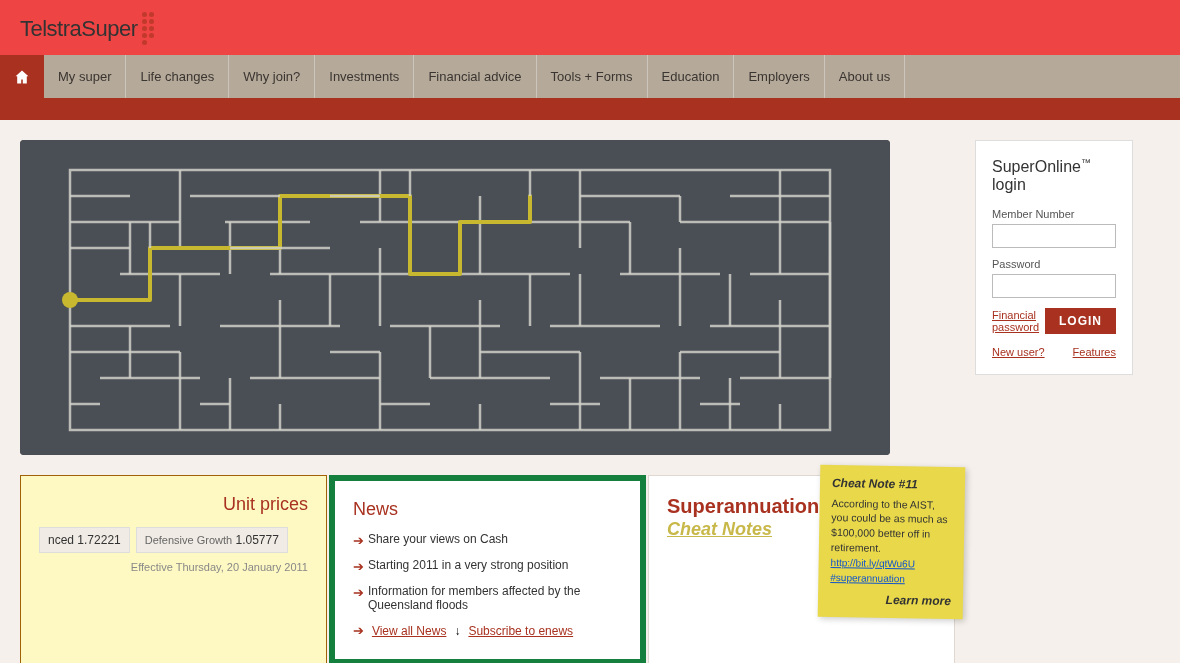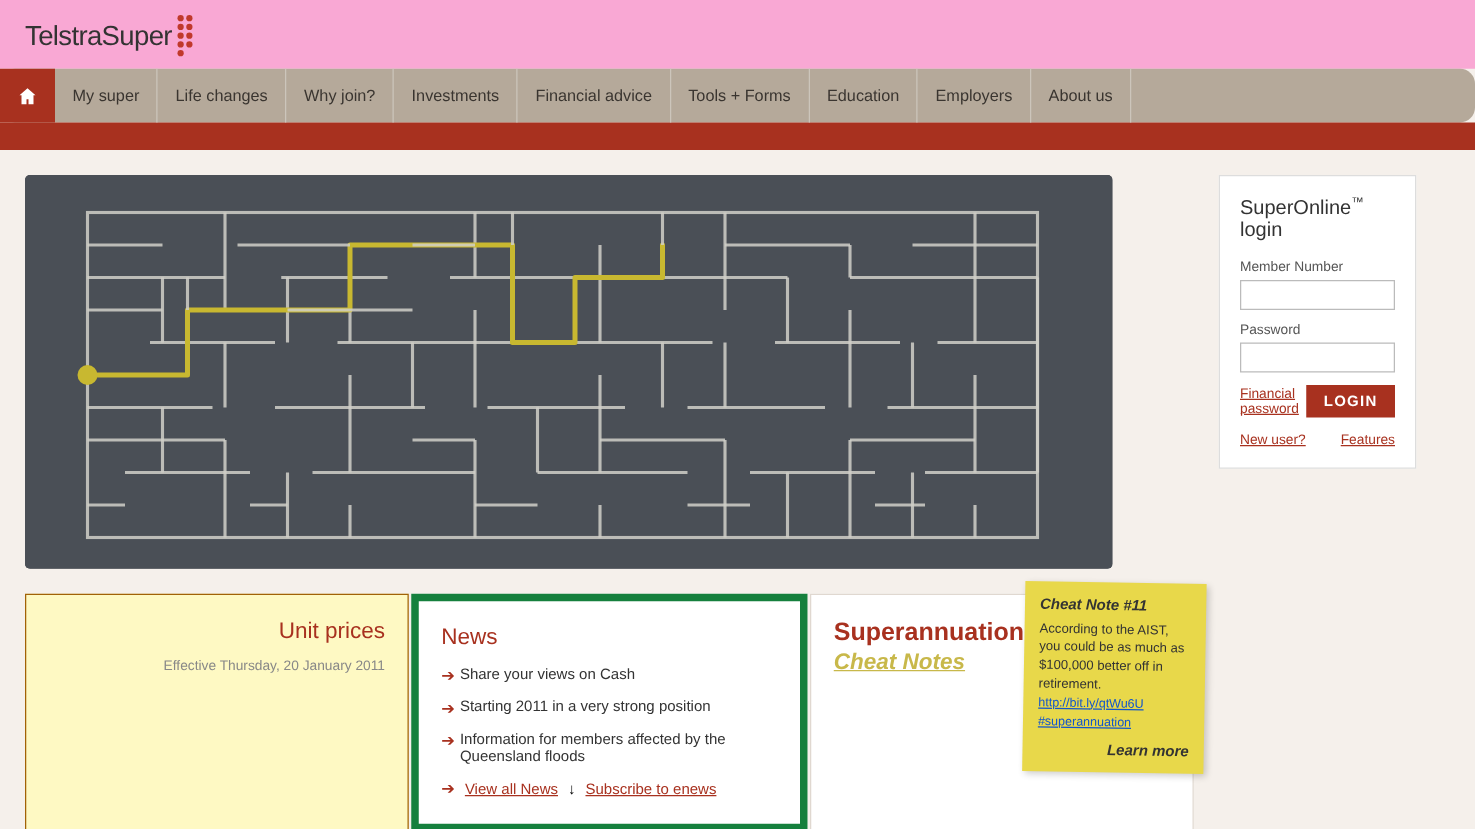--- a/index.html
+++ b/index.html
@@ -1,26 +1,26 @@
 <!DOCTYPE html>
 <html><head>
   <meta charset="utf-8">
   <style>
     * { margin: 0; padding: 0; box-sizing: border-box; }
     body { font-family: Arial, sans-serif; background: #f5f0eb; width: 1180px; }
 
     
-    .header { background: #f9a8d4; padding: 12px 20px 10px 20px; display: flex; align-items: center; }
+    .header { background: #ef4444; padding: 12px 20px 10px 20px; display: flex; align-items: center; }
     .logo { display: flex; align-items: center; }
     .logo-text { font-size: 22px; color: #333; font-weight: 300; letter-spacing: -0.5px; }
     .logo-dots { display: inline-flex; gap: 2px; margin-left: 4px; flex-wrap: wrap; width: 18px; }
     .logo-dot { width: 5px; height: 5px; background: #c0392b; border-radius: 50%; }
 
     
-    .nav { background: #b5a99a; padding: 0; display: flex; align-items: stretch; border-radius: 12px; }
+    .nav { background: #b5a99a; padding: 0; display: flex; align-items: stretch; }
     .nav-home { background: #a8311f; padding: 0 14px; display: flex; align-items: center; cursor: pointer; }
     .nav-home svg { width: 16px; height: 16px; fill: #fff; }
     .nav-item { color: #3a3530; font-size: 13px; padding: 14px 14px; cursor: pointer; border-right: 1px solid #ccc5bb; text-decoration: none; display: flex; align-items: center; white-space: nowrap; }
 
     
     .red-banner { background: #a8311f; height: 22px; }
 
     
     .main { display: flex; gap: 0; padding: 20px; background: #f5f0eb; }
     .left-content { flex: 1; }
@@ -211,20 +211,29 @@
         <line x1="360" y1="264" x2="410" y2="264" stroke="#d0cfc8" stroke-width="2.5" opacity="0.85"></line>
         <line x1="530" y1="264" x2="580" y2="264" stroke="#d0cfc8" stroke-width="2.5" opacity="0.85"></line>
         <line x1="680" y1="264" x2="720" y2="264" stroke="#d0cfc8" stroke-width="2.5" opacity="0.85"></line>
       </svg>
     </div>
 
     <div class="bottom-section">
 
       <div class="unit-prices">
         <div class="section-title">Unit prices</div>
+        <div class="price-row">
+          <div class="price-box">
+            <span>nced 1.72221</span>
+          </div>
+          <div class="price-box">
+            <span class="label">Defensive Growth</span>
+            <span>1.05777</span>
+          </div>
+        </div>
         <div class="effective-date">Effective Thursday, 20 January 2011</div>
       </div>
 
       <div class="news-section">
         <div class="section-title">News</div>
         <div class="news-item">
           <span class="news-arrow">➔</span>
           <a class="news-link">Share your views on Cash</a>
         </div>
         <div class="news-item">

